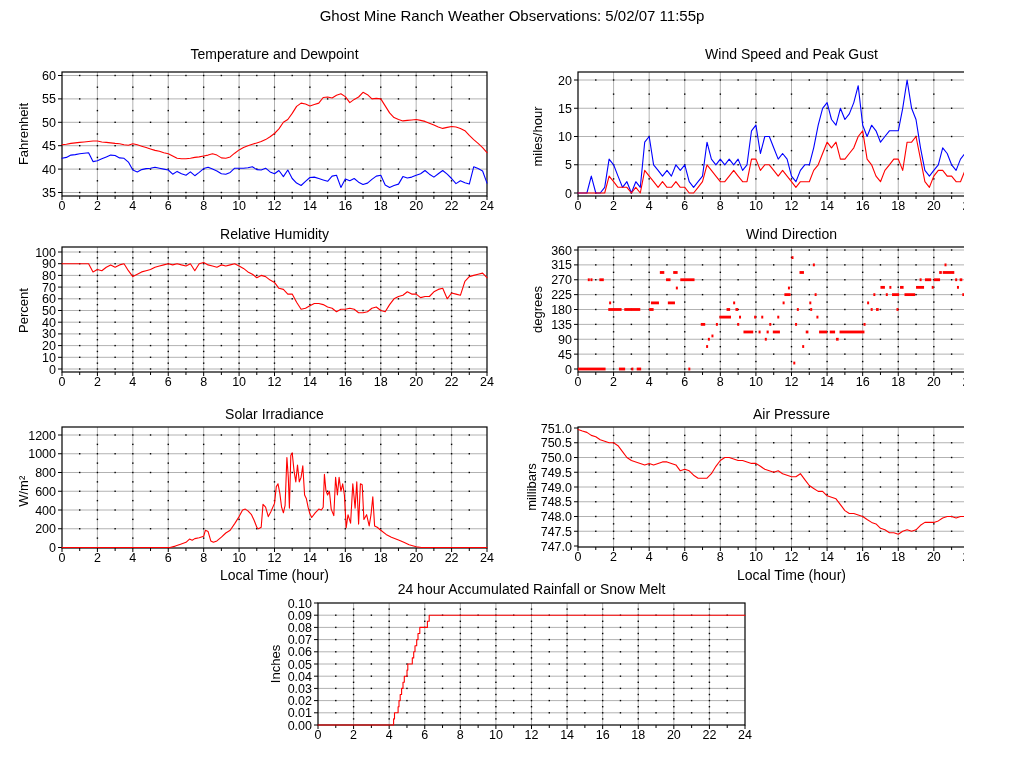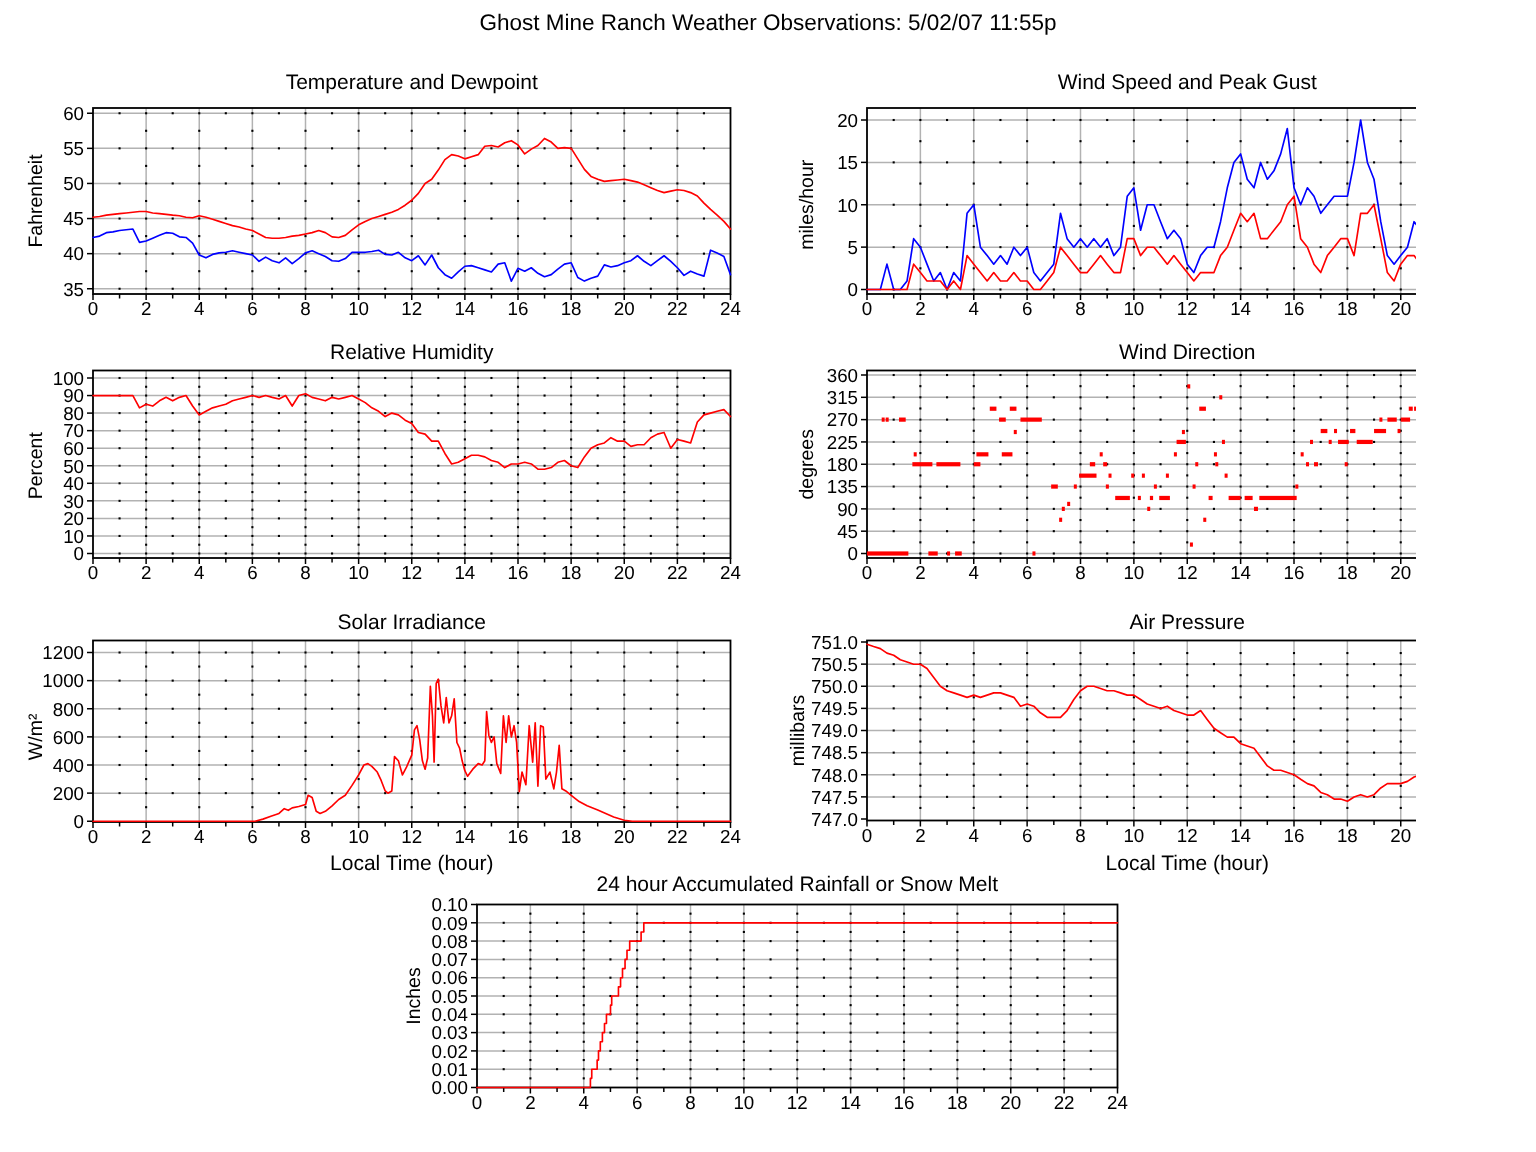--- a/index.html
+++ b/index.html
@@ -1,17 +1,17 @@
 <!DOCTYPE html>
 <html><head>
 <meta charset="utf-8">
 <style>
   html,body{margin:0;padding:0;background:#ffffff;}
   .page{position:relative;width:944px;height:768px;background:#ffffff;overflow:hidden;
-        font-family:"Liberation Sans",sans-serif;color:#000;}
+        font-family:"Liberation Sans",sans-serif;color:#000;padding-left:20px;}
   .main-title{position:absolute;top:7px;left:0;width:1024px;text-align:center;
               font-size:15px;color:#000;}
   svg.chart{position:absolute;overflow:visible;}
   #chart-0{left:0;top:38px;}   #chart-1{left:512px;top:38px;}
   #chart-2{left:0;top:218px;}  #chart-3{left:512px;top:218px;}
   #chart-4{left:0;top:398px;}  #chart-5{left:512px;top:398px;}
   #chart-6{left:256px;top:578px;}
   text{fill:#000;}
 </style>
 </head>

